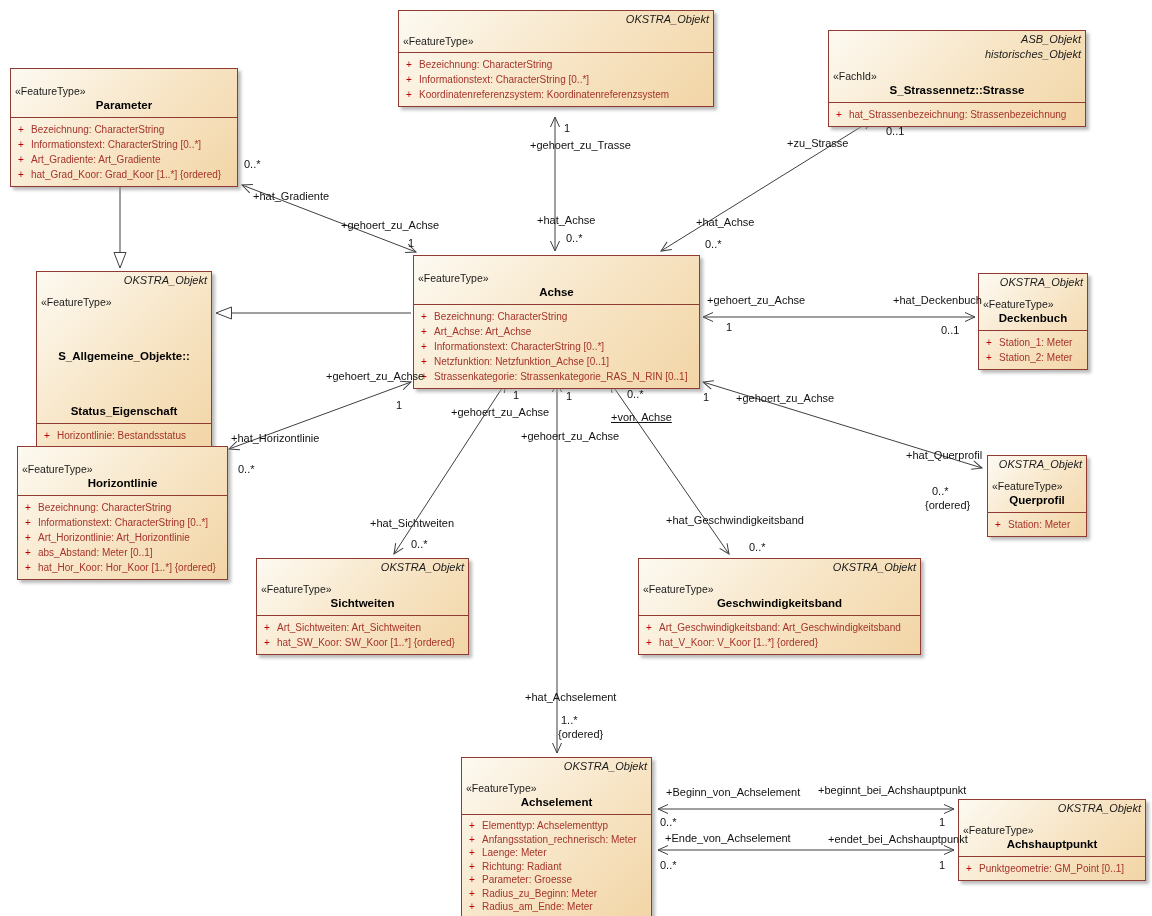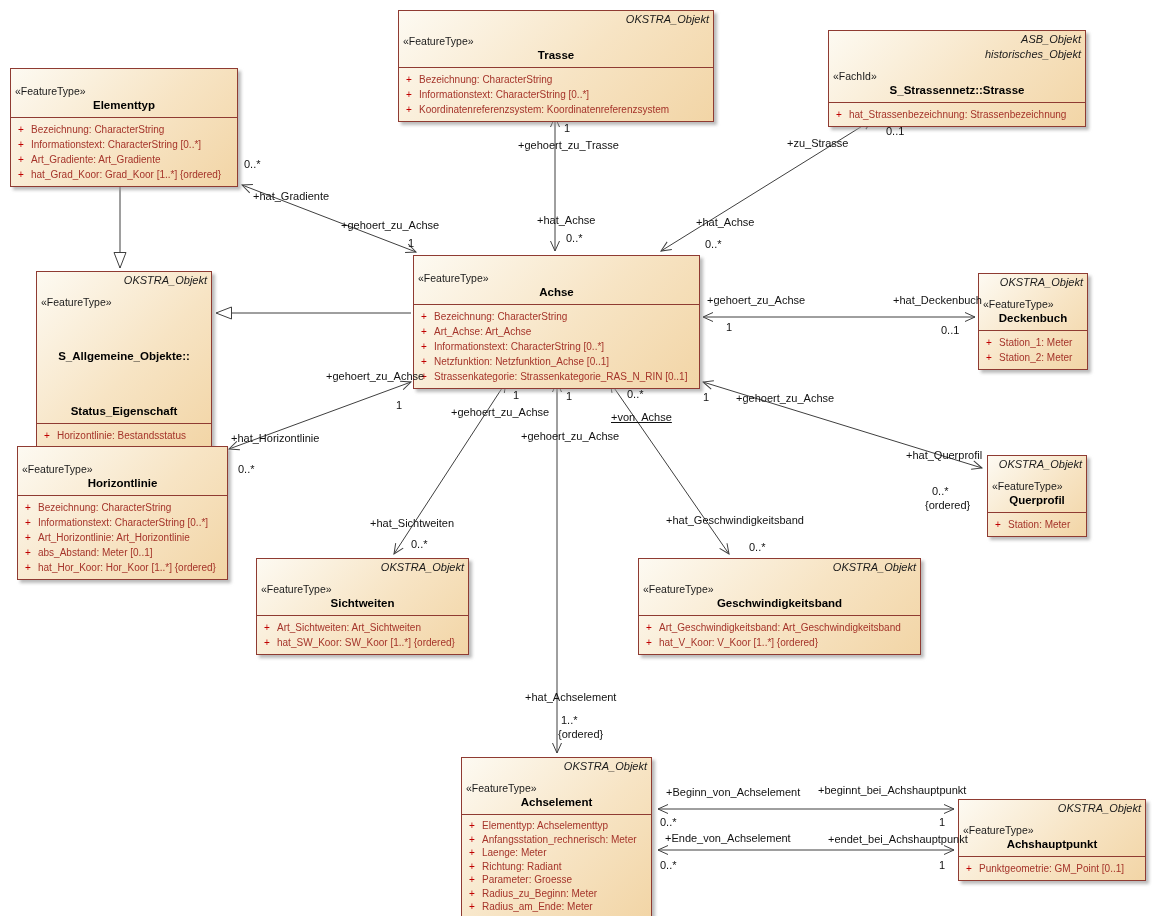--- a/index.html
+++ b/index.html
@@ -54,21 +54,20 @@
       <path d="M411,313 L216,313" marker-end="url(#tri)"></path>
       <path d="M120,185 L120,268" marker-end="url(#tri)"></path>
       <path d="M120,445 L120,364" marker-end="url(#tri)"></path>
     </g>
   </svg>
 
   <div class="uml-class" style="left:398px;top:10px;width:316px;">
     <div class="hdr">
       <div class="tag">OKSTRA_Objekt</div>
       <div class="stereo">«FeatureType»</div>
-      <div class="cname">Trasse</div>
     </div>
     <div class="attrs">
         <div class="attr">
           <span class="plus">+</span>
           <span>Bezeichnung: CharacterString</span>
         </div>
         <div class="attr">
           <span class="plus">+</span>
           <span>Informationstext: CharacterString [0..*]</span>
         </div>
@@ -90,21 +89,21 @@
         <div class="attr">
           <span class="plus">+</span>
           <span>hat_Strassenbezeichnung: Strassenbezeichnung</span>
         </div>
       </div>
   </div>
 
   <div class="uml-class" style="left:10px;top:68px;width:228px;">
     <div class="hdr no-tag">
       <div class="stereo">«FeatureType»</div>
-      <div class="cname">Elementtyp</div>
+      <div class="cname">Parameter</div>
     </div>
     <div class="attrs">
         <div class="attr">
           <span class="plus">+</span>
           <span>Bezeichnung: CharacterString</span>
         </div>
         <div class="attr">
           <span class="plus">+</span>
           <span>Informationstext: CharacterString [0..*]</span>
         </div>
@@ -306,21 +305,21 @@
     </div>
     <div class="attrs">
         <div class="attr">
           <span class="plus">+</span>
           <span>Punktgeometrie: GM_Point [0..1]</span>
         </div>
       </div>
   </div>
 
   <span class="lbl" style="left:564px;top:122px;">1</span>
-  <span class="lbl" style="left:518px;top:139px;text-align:center;">+gehoert_zu_Trasse</span>
+  <span class="lbl" style="left:530px;top:139px;text-align:center;">+gehoert_zu_Trasse</span>
   <span class="lbl" style="left:537px;top:214px;">+hat_Achse</span>
   <span class="lbl" style="left:566px;top:232px;">0..*</span>
 
   <span class="lbl" style="left:787px;top:137px;">+zu_Strasse</span>
   <span class="lbl" style="left:886px;top:125px;">0..1</span>
   <span class="lbl" style="left:696px;top:216px;">+hat_Achse</span>
   <span class="lbl" style="left:705px;top:238px;">0..*</span>
 
   <span class="lbl" style="left:244px;top:158px;">0..*</span>
   <span class="lbl" style="left:253px;top:190px;">+hat_Gradiente</span>

